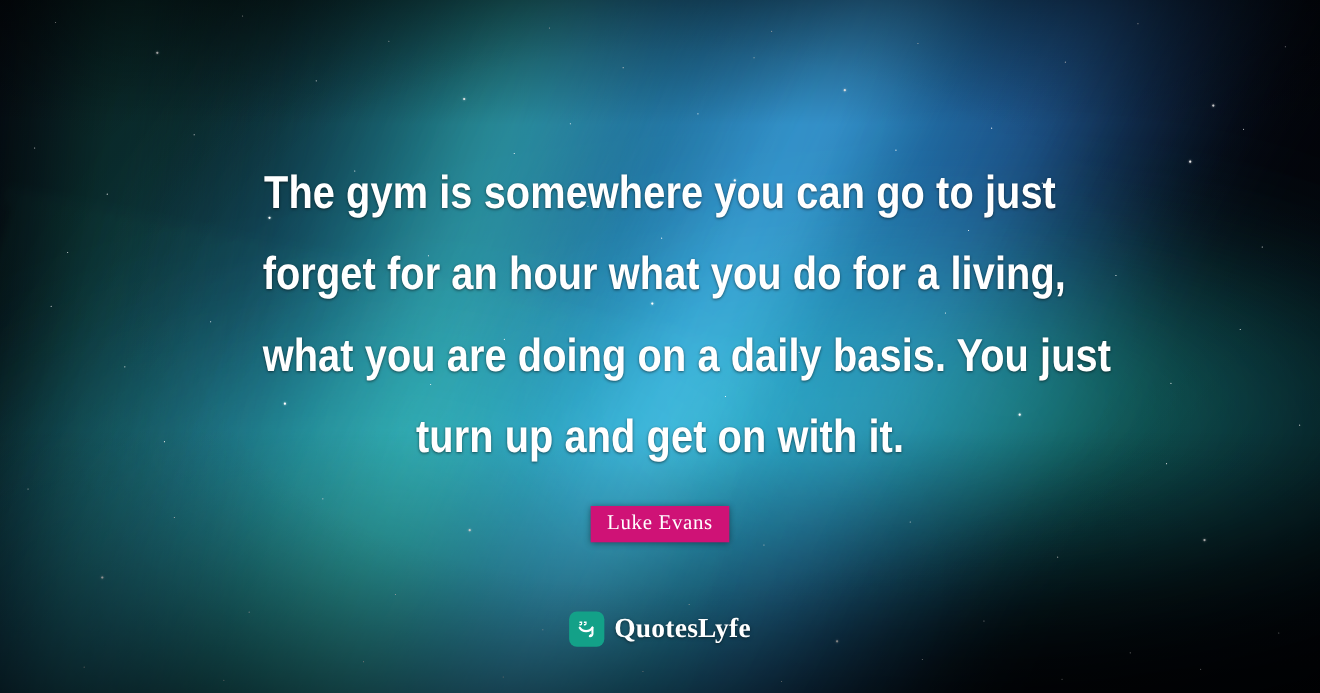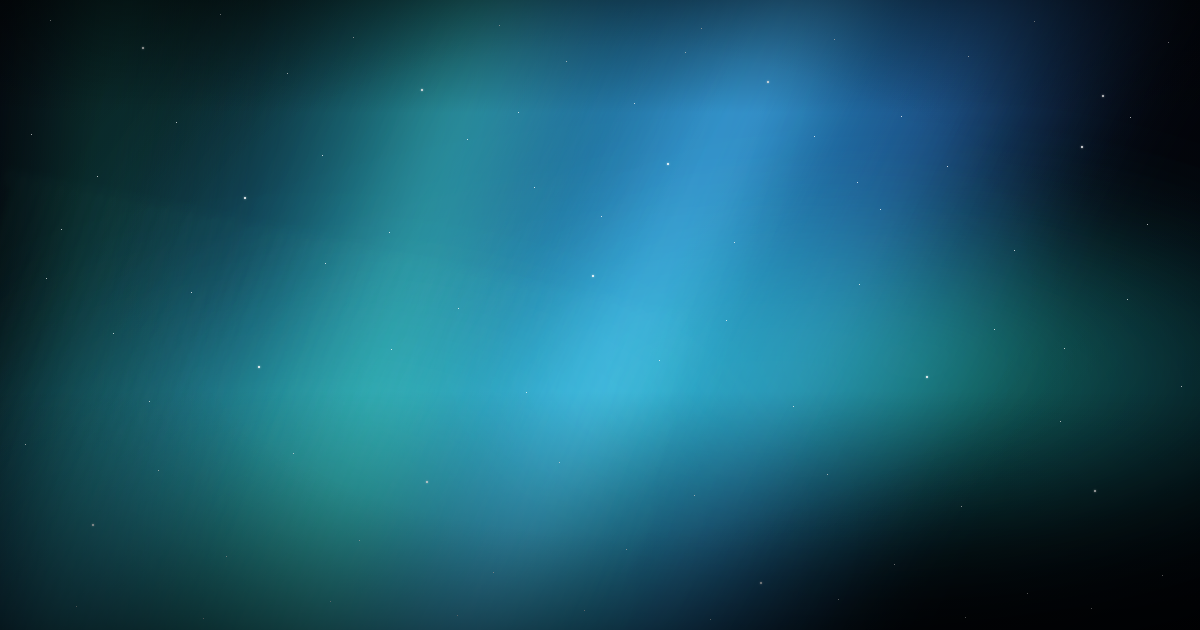--- a/index.html
+++ b/index.html
@@ -362,16 +362,38 @@
       <span style="left:71.4%;top:28.9%"></span>
     <span style="left:88.7%;top:55.2%"></span>
       <span style="left:94.2%;top:18.6%"></span>
   </div>
 
   <div class="vignette"></div>
   <div class="vignette-bottom"></div>
 
   <div class="content">
 
-
+    <div class="quote-block">
+      <span class="quote-line">The gym is somewhere you can go to just</span>
+      <span class="quote-line">forget for an hour what you do for a living,</span>
+      <span class="quote-line">what you are doing on a daily basis. You just</span>
+      <span class="quote-line">turn up and get on with it.</span>
+
+      <div>
+        <span class="author-badge">Luke Evans</span>
+      </div>
+    </div>
+
+    <div class="brand">
+      <span class="brand-mark">
+        <svg width="22" height="22" viewBox="0 0 22 22" aria-hidden="true">
+          <path d="M4.4 4.0 h2.5 v2.0 a1.6 1.6 0 0 1 -1.6 1.6 h-0.9 v-1.3 h0.9 a0.5 0.5 0 0 0 0.5 -0.5 v-0.5 h-1.4 z" fill="#ffffff"></path>
+          <path d="M8.4 4.0 h2.5 v2.0 a1.6 1.6 0 0 1 -1.6 1.6 h-0.9 v-1.3 h0.9 a0.5 0.5 0 0 0 0.5 -0.5 v-0.5 h-1.4 z" fill="#ffffff"></path>
+          <path d="M4.6 9.6 a6.6 6.0 0 0 0 11.6 0" fill="none" stroke="#ffffff" stroke-width="1.9" stroke-linecap="round"></path>
+          <path d="M16.2 9.6 v5.6 a2.1 2.1 0 0 1 -2.1 2.1 h-0.3" fill="none" stroke="#ffffff" stroke-width="1.9" stroke-linecap="round"></path>
+          <path d="M13.9 15.2 l-0.1 2.6 l2.0 -1.4 z" fill="#ffffff"></path>
+        </svg>
+      </span>
+      <span class="brand-name">QuotesLyfe</span>
+    </div>
 
   </div>
 </div>
 
 </body></html>

